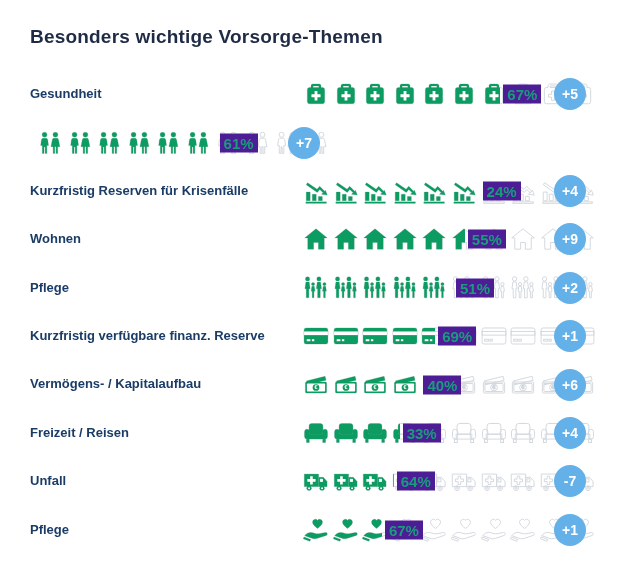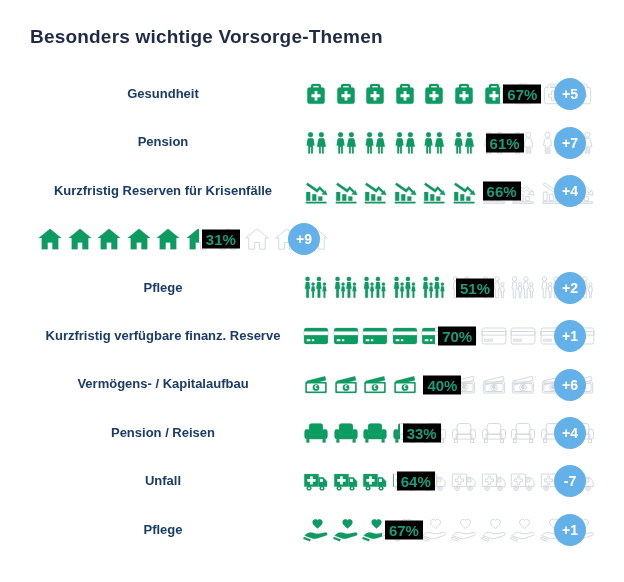--- a/index.html
+++ b/index.html
@@ -1,29 +1,29 @@
 <!DOCTYPE html>
 <html style="--green: #0c9b60; --outline: #d3d8de; --pct: #1a9c7c; --badge: #64b0e8; --badgeText: #ffffff;"><head>
 <meta charset="utf-8">
 <style>
   html,body{margin:0;padding:0;background:#fff;}
   body{font-family:"Liberation Sans", sans-serif; -webkit-font-smoothing:antialiased;}
   .panel{position:relative;width:611px;height:582px;background:#fff;overflow:hidden;}
   .title{position:absolute;left:30px;top:26px;font-size:19px;font-weight:bold;color:#1f2b45;letter-spacing:.2px;}
   .rows{position:absolute;left:30px;top:70px;width:574px;}
   .row{display:flex;align-items:center;height:48.4px;}
-  .row-label{width:266px;flex:0 0 266px;text-align:center;font-size:13px;font-weight:bold;color:#1a3c66;line-height:1.1;}
+  .row-label{width:266px;flex:0 0 266px;text-align:left;font-size:13px;font-weight:bold;color:#1a3c66;line-height:1.1;}
   .strip{position:relative;display:flex;width:300px;height:32px;margin-left:6px;flex:0 0 auto;}
   .slot{position:relative;width:29.6px;height:32px;flex:0 0 auto;}
   .slot svg{position:absolute;left:1px;top:3px;width:26px;height:26px;display:block;}
   .ghost{position:absolute;inset:0;color:var(--outline);}
   .ghost svg *{fill:none !important;stroke:currentColor;stroke-width:.9px;}
   .fillpart{position:absolute;left:0;top:0;bottom:0;overflow:hidden;color:var(--green);}
   .fillpart svg [fill="currentColor"]{fill:currentColor;}
-  .value-label{position:absolute;top:50%;transform:translateY(-50%);z-index:2;background:#000000;
+  .value-label{position:absolute;top:50%;transform:translateY(-50%);z-index:2;background:#4c1d95;
     padding:1px 4px;font-size:15px;font-weight:bold;color:var(--pct);white-space:nowrap;}
   .badge{position:absolute;left:252px;top:50%;transform:translateY(-50%);z-index:3;width:32px;height:32px;
     border-radius:50%;background:var(--badge);color:var(--badgeText);font-size:14px;font-weight:bold;
     display:flex;align-items:center;justify-content:center;}
 </style>
 </head>
 <body>
 
 <div class="panel">
   <div class="title" style="color: rgb(31, 43, 69);">Besonders wichtige Vorsorge-Themen</div>
@@ -151,21 +151,20 @@
             <div class="ghost">
               <svg viewBox="0 0 24 24">
                 <path fill="currentColor" d="M9 2.8h6c.9 0 1.6.7 1.6 1.6V6H18a2 2 0 0 1 2 2v11a2 2 0 0 1-2 2H6a2 2 0 0 1-2-2V8a2 2 0 0 1 2-2h1.4V4.4c0-.9.7-1.6 1.6-1.6zm.4 3.2h5.2V4.6H9.4z"></path>
                 <path fill="#fff" d="M10.7 9.3h2.6v3h2.9v2.6h-2.9v3h-2.6v-3H7.8v-2.6h2.9z"></path>
               </svg>
             </div>
           </div>
         </div>
   </div>
       <div class="row">
-    <div class="row-label">Pension</div>
     <div class="strip">
       <span class="value-label" style="left: 183.56px;">61%</span>
       <span class="badge">+7</span>
     <div class="slot">
             <div class="ghost">
               <svg viewBox="0 0 24 24">
                 <circle fill="currentColor" cx="7" cy="4.4" r="2.3"></circle>
                 <path fill="currentColor" d="M5.7 7.6h2.6c.8 0 1.5.6 1.6 1.4l.7 5.4H9.1v7.2H7.5v-6h-1v6H4.9v-7.2H3.4l.7-5.4c.1-.8.8-1.4 1.6-1.4z"></path>
                 <circle fill="currentColor" cx="17" cy="4.4" r="2.3"></circle>
                 <path fill="currentColor" d="M15.7 7.6h2.6c.7 0 1.4.5 1.5 1.2l1.3 6.6h-2v6.2h-1.5v-6.2h-1.2v6.2h-1.5v-6.2h-2l1.3-6.6c.1-.7.8-1.2 1.5-1.2z"></path>
@@ -316,21 +315,21 @@
                 <circle fill="currentColor" cx="17" cy="4.4" r="2.3"></circle>
                 <path fill="currentColor" d="M15.7 7.6h2.6c.7 0 1.4.5 1.5 1.2l1.3 6.6h-2v6.2h-1.5v-6.2h-1.2v6.2h-1.5v-6.2h-2l1.3-6.6c.1-.7.8-1.2 1.5-1.2z"></path>
               </svg>
             </div>
           </div>
         </div>
   </div>
       <div class="row">
     <div class="row-label">Kurzfristig Reserven für Krisenfälle</div>
     <div class="strip">
-      <span class="value-label" style="left: 180.6px;">66%</span>
+      <span class="value-label" style="left: 180.6px;">24%</span>
       <span class="badge">+4</span>
     <div class="slot">
             <div class="ghost">
               <svg viewBox="0 0 24 24">
                 <path fill="currentColor" d="M3 13h3.6v8H3zM8.6 15h3.6v6H8.6zM14.2 17h3.6v4h-3.6z"></path>
                 <path fill="currentColor" d="M3 6.2 4.2 4.4 13 10.4l2.4-2.7 4.6 4.5-1.4 1.4-3.1-3-2.3 2.7z"></path>
                 <path fill="currentColor" d="M22.4 15.8l-5.3-.7 3.6-3.9z"></path>
                 <path fill="currentColor" d="M2.6 22h19v1.4h-19z"></path>
               </svg>
             </div>
@@ -469,22 +468,23 @@
                 <path fill="currentColor" d="M3 13h3.6v8H3zM8.6 15h3.6v6H8.6zM14.2 17h3.6v4h-3.6z"></path>
                 <path fill="currentColor" d="M3 6.2 4.2 4.4 13 10.4l2.4-2.7 4.6 4.5-1.4 1.4-3.1-3-2.3 2.7z"></path>
                 <path fill="currentColor" d="M22.4 15.8l-5.3-.7 3.6-3.9z"></path>
                 <path fill="currentColor" d="M2.6 22h19v1.4h-19z"></path>
               </svg>
             </div>
           </div>
         </div>
   </div>
       <div class="row">
+    <div class="row-label">Wohnen</div>
     <div class="strip">
-      <span class="value-label" style="left: 165.8px;">31%</span>
+      <span class="value-label" style="left: 165.8px;">55%</span>
       <span class="badge">+9</span>
     <div class="slot">
             <div class="ghost">
               <svg viewBox="0 0 24 24">
                 <path fill="currentColor" d="M12 2.6 1.6 11h2.8v10.4h5.4v-6.2h4.4v6.2h5.4V11h2.8z"></path>
               </svg>
             </div>
             <div class="fillpart" style="width:100.0%">
               <svg viewBox="0 0 24 24">
                 <path fill="currentColor" d="M12 2.6 1.6 11h2.8v10.4h5.4v-6.2h4.4v6.2h5.4V11h2.8z"></path>
@@ -796,21 +796,21 @@
                 <circle fill="currentColor" cx="19.8" cy="8.4" r="1.5"></circle>
                 <path fill="currentColor" d="M18.7 10.4h2.2l.7 4.6h-1V21H19v-6h-1z"></path>
               </svg>
             </div>
           </div>
         </div>
   </div>
       <div class="row">
     <div class="row-label">Kurzfristig verfügbare finanz. Reserve</div>
     <div class="strip">
-      <span class="value-label" style="left: 136.2px;">70%</span>
+      <span class="value-label" style="left: 136.2px;">69%</span>
       <span class="badge">+1</span>
     <div class="slot">
             <div class="ghost">
               <svg viewBox="0 0 24 24">
                 <rect fill="currentColor" x="1" y="4.6" width="22" height="14.8" rx="1.8"></rect>
                 <rect fill="#fff" x="1" y="7.8" width="22" height="3.4"></rect>
                 <rect fill="#fff" x="3.4" y="15" width="3.4" height="1.8"></rect>
                 <rect fill="#fff" x="8.2" y="15" width="2.2" height="1.8"></rect>
               </svg>
             </div>
@@ -1094,21 +1094,21 @@
                 <rect fill="currentColor" x="2.2" y="9.2" width="19.6" height="10.2" rx="1"></rect>
                 <rect fill="#fff" x="3.6" y="10.6" width="16.8" height="7.4" rx=".6"></rect>
                 <circle fill="currentColor" cx="12" cy="14.3" r="3.1"></circle>
                 <text x="12" y="16.1" text-anchor="middle" font-size="5" font-weight="bold" fill="#fff" font-family="Liberation Sans, sans-serif">€</text>
               </svg>
             </div>
           </div>
         </div>
   </div>
       <div class="row">
-    <div class="row-label">Pension / Reisen</div>
+    <div class="row-label">Freizeit / Reisen</div>
     <div class="strip">
       <span class="value-label" style="left: 100.68px;">33%</span>
       <span class="badge">+4</span>
     <div class="slot">
             <div class="ghost">
               <svg viewBox="0 0 24 24">
                 <rect fill="currentColor" x="5.6" y="3.2" width="12.8" height="10" rx="2.4"></rect>
                 <rect fill="currentColor" x="1.4" y="8.6" width="4.8" height="9" rx="2.2"></rect>
                 <rect fill="currentColor" x="17.8" y="8.6" width="4.8" height="9" rx="2.2"></rect>
                 <rect fill="currentColor" x="4.8" y="13" width="14.4" height="4.6"></rect>

